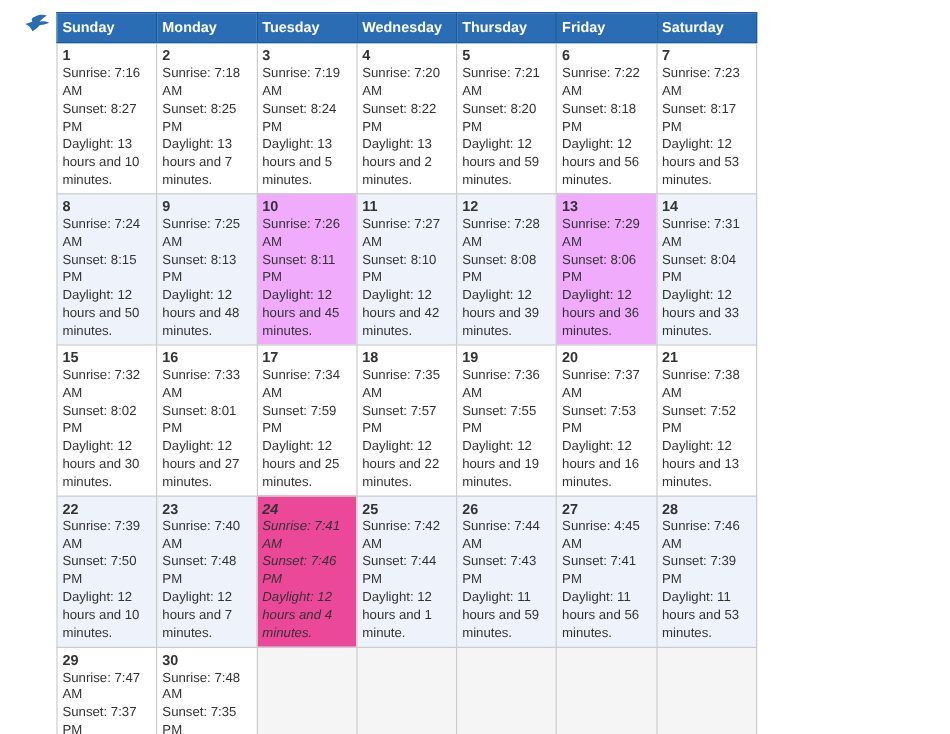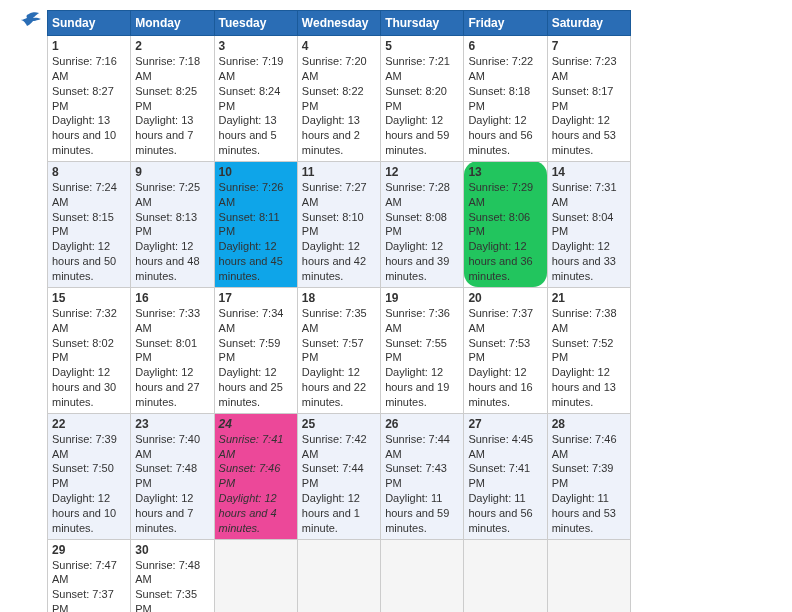--- a/index.html
+++ b/index.html
@@ -191,21 +191,21 @@
             </div>
           </td>
           <td style="background-color: rgb(238, 242, 250);">
             <span class="day-number">9</span>
             <div class="day-content">
               <div>Sunrise: 7:25 AM</div>
               <div>Sunset: 8:13 PM</div>
               <div>Daylight: 12 hours and 48 minutes.</div>
             </div>
           </td>
-          <td style="background-color: #0ea5e9;">
+          <td style="background-color: #f0abfc;">
             <span class="day-number">10</span>
             <div class="day-content">
               <div>Sunrise: 7:26 AM</div>
               <div>Sunset: 8:11 PM</div>
               <div>Daylight: 12 hours and 45 minutes.</div>
             </div>
           </td>
           <td style="background-color: rgb(238, 242, 250); margin-top: 36px;">
             <span class="day-number">11</span>
             <div class="day-content">
@@ -215,21 +215,21 @@
             </div>
           </td>
           <td style="background-color: rgb(238, 242, 250);">
             <span class="day-number">12</span>
             <div class="day-content">
               <div>Sunrise: 7:28 AM</div>
               <div>Sunset: 8:08 PM</div>
               <div>Daylight: 12 hours and 39 minutes.</div>
             </div>
           </td>
-          <td style="background-color: #22c55e; border-radius: 14px;">
+          <td style="background-color: #f0abfc;">
             <span class="day-number">13</span>
             <div class="day-content">
               <div>Sunrise: 7:29 AM</div>
               <div>Sunset: 8:06 PM</div>
               <div>Daylight: 12 hours and 36 minutes.</div>
             </div>
           </td>
           <td style="background-color: rgb(238, 242, 250);">
             <span class="day-number">14</span>
             <div class="day-content">

